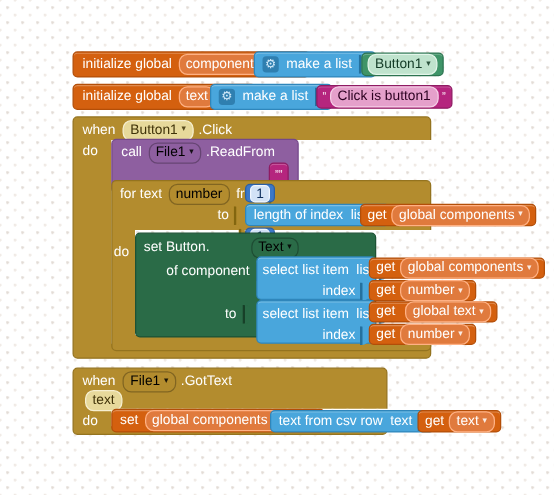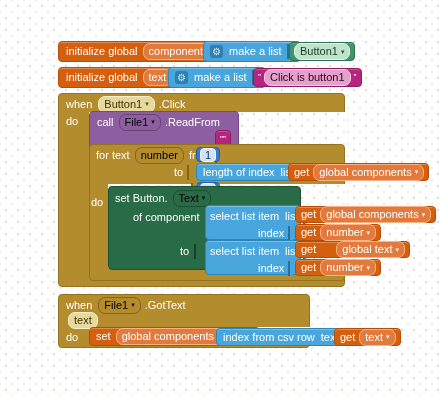--- a/index.html
+++ b/index.html
@@ -196,21 +196,21 @@
   </div>
   <div class="blk math" style="left:196px;top:182px;height:15px;padding:1px 3px;display:flex;align-items:center;">
     <span class="fld">
       <span>1</span>
     </span>
   </div>
 
   <div class="blk lbl" style="left:91px;top:197px;">do</div>
 
   <div class="blk dgreen" style="left:108px;top:186px;width:193px;height:84px;"></div>
-  <div class="blk row" style="left:115px;top:191px;height:14px;">
+  <div class="blk row" style="left:115px;top:191px;height:14px;gap:28px;">
     <span class="lbl">set Button.</span>
     <span class="fld" style="margin-left:5px;">
       <span>Text</span>
       <span class="tri">▾</span>
     </span>
   </div>
 
   <div class="blk row" style="left:133px;top:210px;height:14px;">
     <span class="lbl">of component</span>
     <span class="socket" style="background:#2a6b47;box-shadow:inset 2px 0 0 #174028;margin-left:5px;"></span>
@@ -247,21 +247,21 @@
   </div>
 
   <div class="blk blue" style="left:205px;top:240px;width:96px;height:35px;"></div>
   <div class="blk row" style="left:210px;top:244px;height:14px;">
     <span class="lbl">select list item</span>
     <span class="lbl" style="margin-left:6px;">list</span>
     <span class="socket" style="background:#49a6dc;box-shadow:inset 2px 0 0 #24719f;margin-left:4px;"></span>
   </div>
   <div class="blk orange" style="left:295px;top:241px;height:17px;padding:0 4px 0 5px;display:flex;align-items:center;">
     <span class="lbl">get</span>
-    <span class="fld" style="margin-left:20px;">
+    <span class="fld" style="margin-left:8px;">
       <span>global text</span>
       <span class="tri">▾</span>
     </span>
   </div>
   <div class="blk row" style="left:258px;top:261px;height:14px;">
     <span class="lbl">index</span>
     <span class="socket" style="background:#49a6dc;box-shadow:inset 2px 0 0 #24719f;margin-left:4px;"></span>
   </div>
   <div class="blk orange" style="left:295px;top:259px;height:17px;padding:0 4px 0 5px;display:flex;align-items:center;">
     <span class="lbl">get</span>
@@ -299,21 +299,21 @@
     <span class="lbl">set</span>
     <span class="fld" style="margin-left:5px;">
       <span>global components</span>
       <span class="tri">▾</span>
     </span>
     <span class="lbl" style="margin-left:5px;">to</span>
     <span class="socket" style="background:#d4600f;box-shadow:inset 2px 0 0 #8e3c05;margin-left:4px;"></span>
   </div>
 
   <div class="blk blue" style="left:216px;top:328px;height:18px;padding:0 3px 0 6px;display:flex;align-items:center;">
-    <span class="lbl">index from csv row</span>
+    <span class="lbl">text from csv row</span>
     <span class="lbl" style="margin-left:6px;">text</span>
     <span class="socket" style="background:#49a6dc;box-shadow:inset 2px 0 0 #24719f;margin-left:4px;"></span>
   </div>
 
   <div class="blk orange" style="left:334px;top:328px;height:18px;padding:0 4px 0 5px;display:flex;align-items:center;">
     <span class="lbl">get</span>
     <span class="fld" style="margin-left:4px;">
       <span>text</span>
       <span class="tri">▾</span>
     </span>

